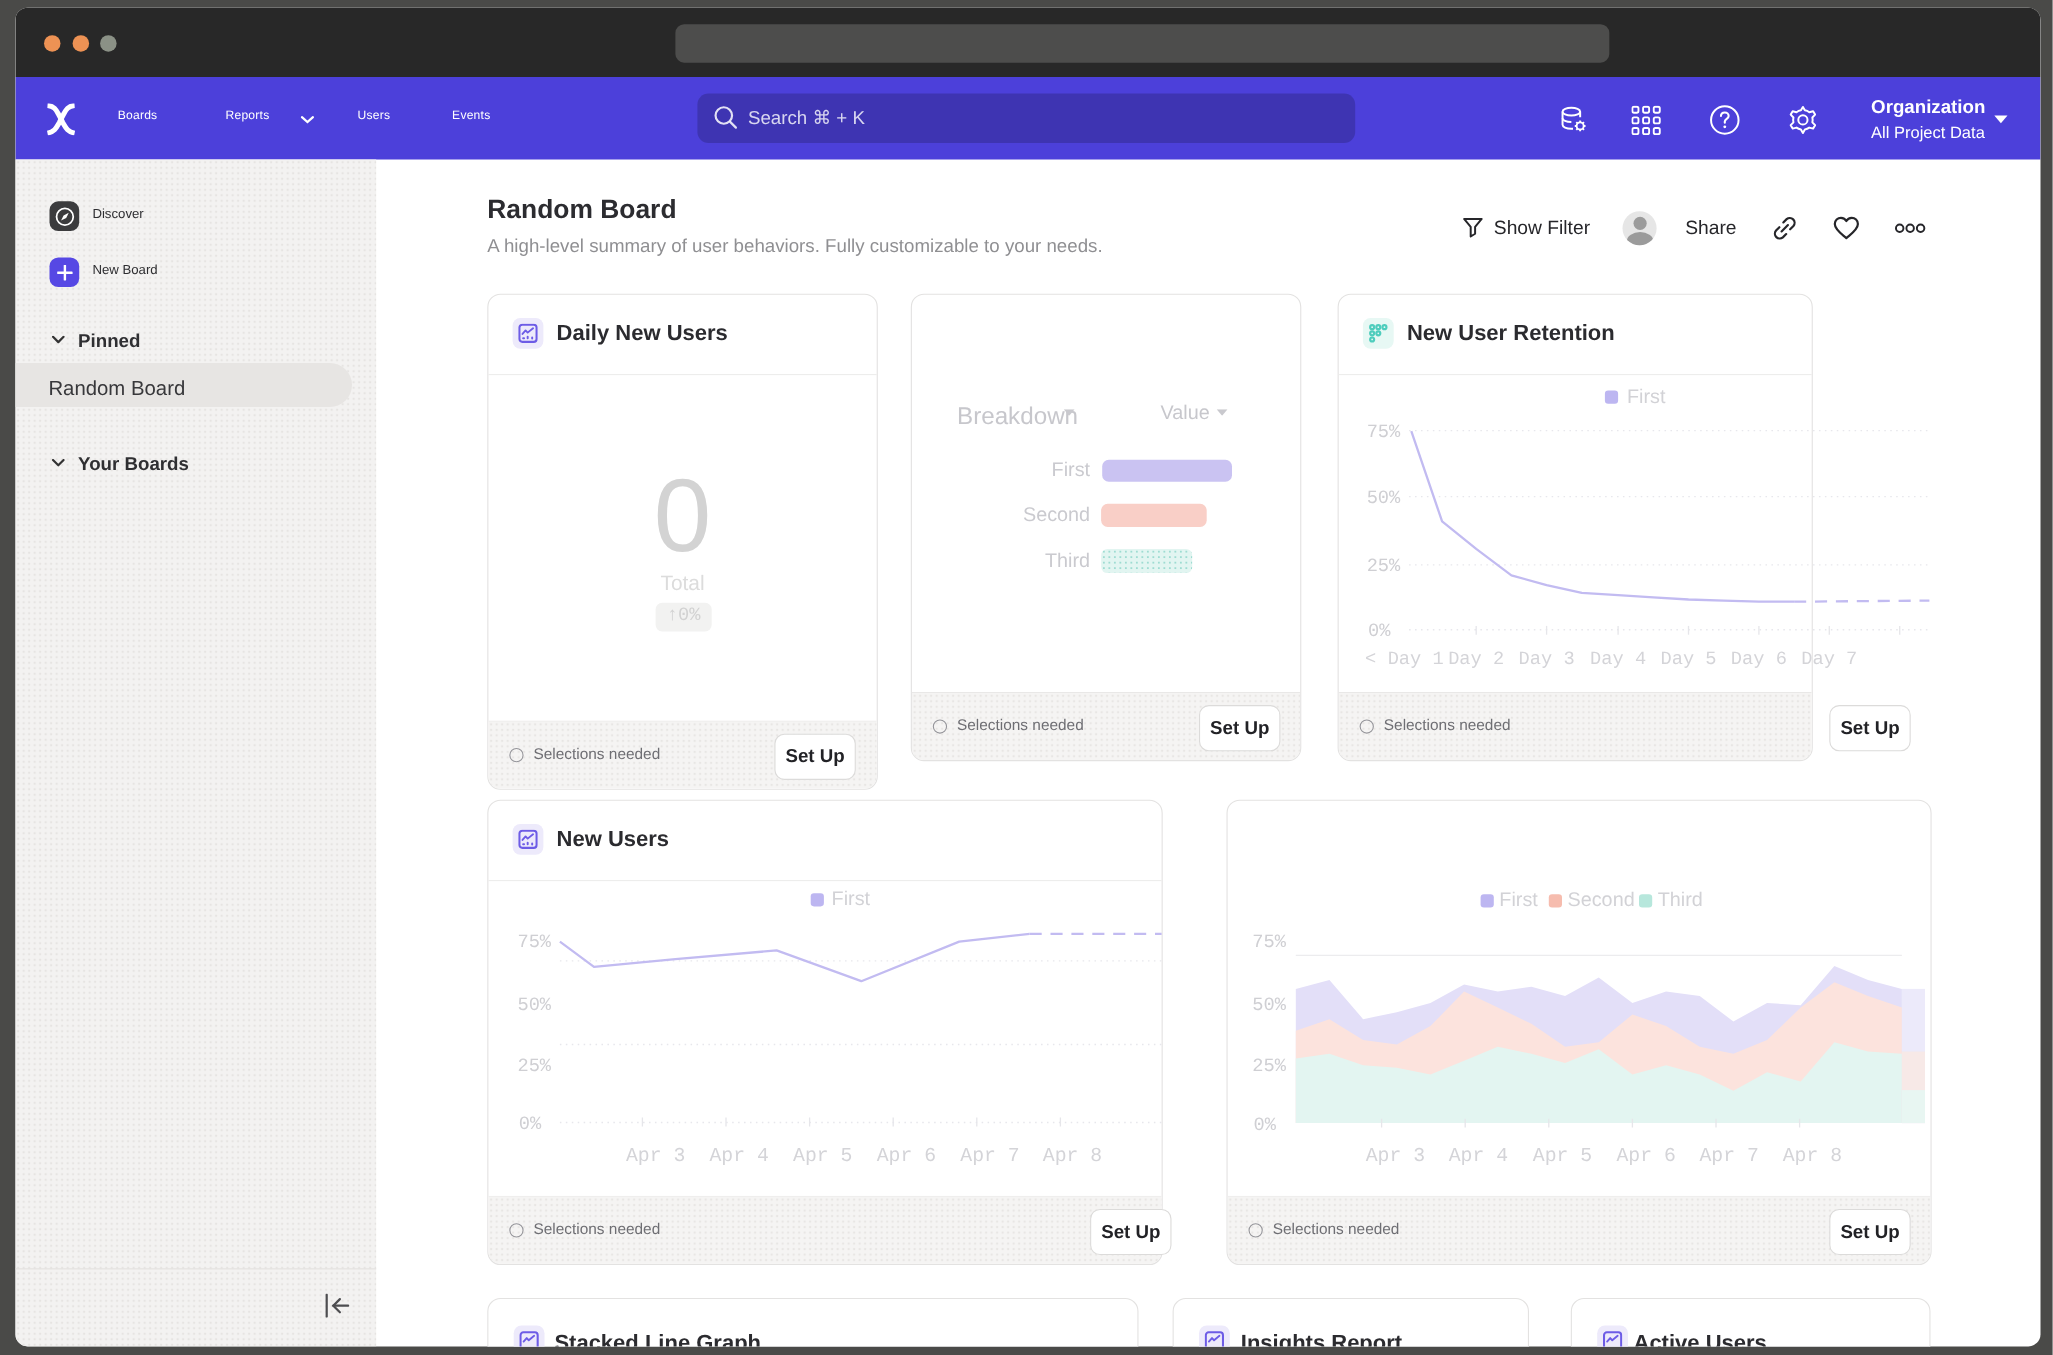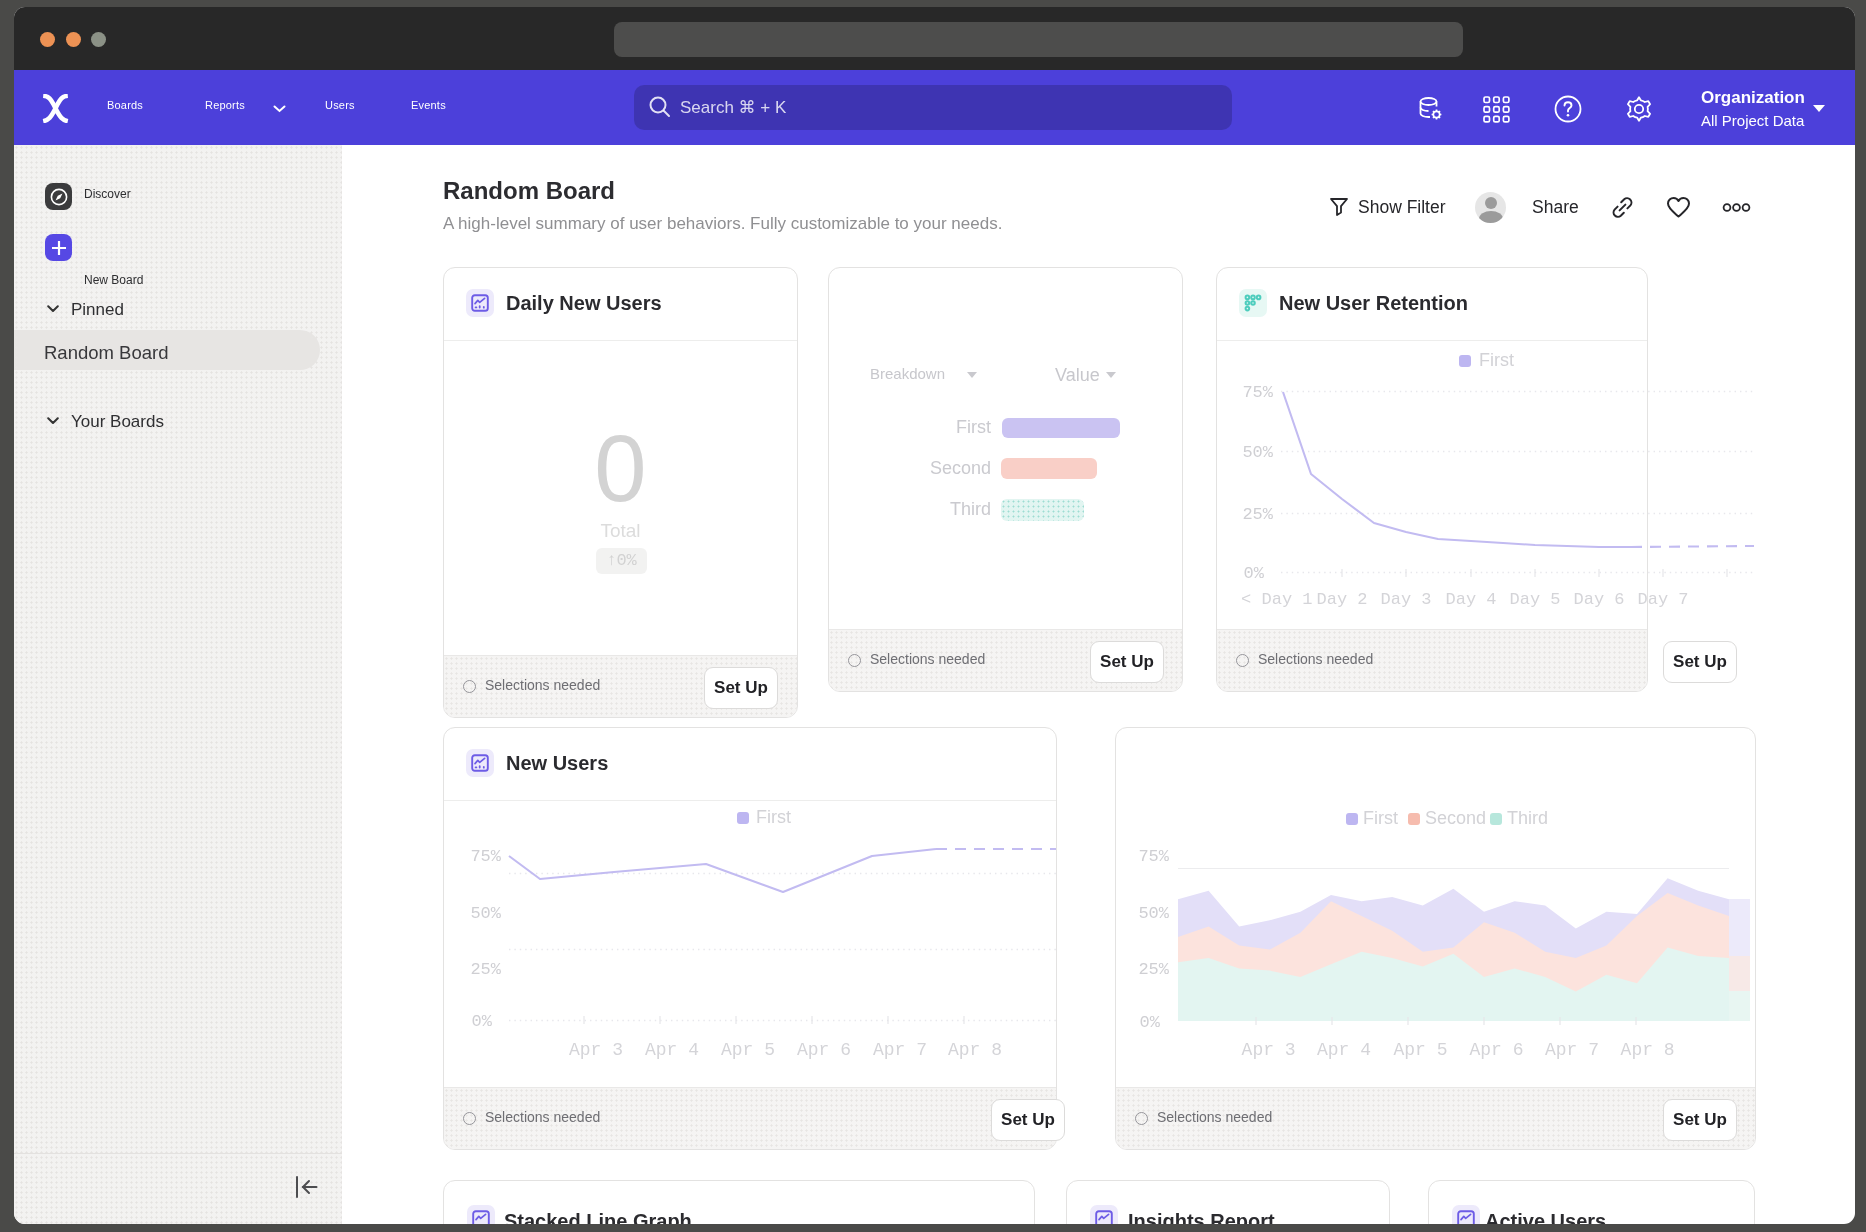--- a/index.html
+++ b/index.html
@@ -19,21 +19,21 @@
 #searchtxt { left:680px; top:97px; color:rgba(255,255,255,0.8); font-size:17px; }
 .orgname { color:#fff; font-weight:700; font-size:17px; left:1701px; top:88px; }
 .orgsub { color:#fff; font-size:15px; left:1701px; top:112px; }
 
 #side { left:14px; top:145px; width:328px; height:1079px; background:#f3f2f1;
   background-image:radial-gradient(circle at 2.5px 2.5px, rgba(115,105,95,0.10) 0.9px, transparent 1.4px);
   background-size:5px 5px; }
 #sidefootline { left:14px; top:1153px; width:328px; height:1px; background:#e3e1df; }
 .sideicon { width:27px; height:27px; border-radius:8px; left:45px; }
 .sidelabel { left:84px; font-size:12px; color:#2e2e31; }
-.secthead { font-size:17px; font-weight:400; color:#2f2f32; left:71px; }
+.secthead { font-size:17px; font-weight:700; color:#2f2f32; left:71px; }
 #pill { left:14px; top:330px; width:306px; height:40px; background:#e7e5e3; border-radius:0 20px 20px 0; }
 
 .h1 { left:443px; top:177px; font-size:24px; font-weight:700; color:#2c2c30; }
 .sub { left:443px; top:214px; font-size:17px; color:#8f8f92; }
 .acttxt { font-size:17.5px; font-weight:500; color:#26262a; top:197px; }
 
 .card { position:absolute; background:#fff; border:1px solid #e3e2e1; border-radius:12px; }
 .chead { position:absolute; left:0; top:0; right:0; height:73px; border-bottom:1px solid #ededec; }
 .badge { position:absolute; left:22px; top:21px; width:28px; height:28px; border-radius:7px; background:#edeafb; }
 .badge svg { position:absolute; left:5px; top:5px; }
@@ -122,21 +122,21 @@
 <div class="abs sideicon" style="top:183px; background:#3b3b3d;"></div>
 <svg class="abs" style="left:49.5px; top:187.5px;" width="18" height="18" viewBox="0 0 18 18">
   <circle cx="9" cy="9" r="7.6" stroke="#fff" stroke-width="1.6" fill="none"></circle>
   <path d="M12.5,5.5 L10.2,10.2 L5.5,12.5 L7.8,7.8 Z" fill="#fff"></path>
 </svg>
 <div class="abs sidelabel" style="top:187px;">Discover</div>
 <div class="abs sideicon" style="top:234px; background:#5648e4;"></div>
 <svg class="abs" style="left:51.5px; top:240.5px;" width="14" height="14" viewBox="0 0 14 14">
         <path d="M7,0.5 V13.5 M0.5,7 H13.5" stroke="#fff" stroke-width="2.2" stroke-linecap="round"></path>
       </svg>
-<div class="abs sidelabel" style="top:238px;margin-top:35px;">New Board</div>
+<div class="abs sidelabel" style="top:238px;">New Board</div>
 <svg class="abs" style="left:47px; top:305px;" width="12" height="8" viewBox="0 0 12 8">
         <path d="M1.2,1.2 L6,6 L10.8,1.2" stroke="#333" stroke-width="2" fill="none" stroke-linecap="round" stroke-linejoin="round"></path>
       </svg>
 <div class="abs secthead" style="top:300px;">Pinned</div>
 <div id="pill" class="abs"></div>
 <div class="abs" style="left:44px; top:342px; font-size:18.5px; color:#38383b;">Random Board</div>
 <svg class="abs" style="left:47px; top:417px;" width="12" height="8" viewBox="0 0 12 8">
         <path d="M1.2,1.2 L6,6 L10.8,1.2" stroke="#333" stroke-width="2" fill="none" stroke-linecap="round" stroke-linejoin="round"></path>
       </svg>
 <div class="abs secthead" style="top:412px;">Your Boards</div>
@@ -194,21 +194,21 @@
   <div style="position:absolute; left:0; top:252px; width:100%; text-align:center; font-size:19px; color:#dcdcdc;">Total</div>
   <div style="position:absolute; left:152px; top:280px; width:51px; height:26px; background:#f2f2f1; border-radius:6px; text-align:center; line-height:26px; font-size:17px; color:#d2d2d2;" class="mono">↑0%</div>
   <div class="cfoot">
     <div class="selcirc"></div>
           <div class="seltxt">Selections needed</div>
     <div class="setup" style="left:260px;">Set Up</div>
   </div>
 </div>
 
 <div class="card" style="left:828px; top:267px; width:355px; height:425px;">
-  <div style="position:absolute; left:41px; top:97px; font-size:15px; color:#c7c7cc;">Breakdown</div>
+  <div style="position:absolute; left:41px; top:97px; font-size:22px; color:#c7c7cc;">Breakdown</div>
   <svg style="position:absolute; left:138px; top:104px;" width="10" height="6" viewBox="0 0 10 6">
           <path d="M0,0 L5,6 L10,0 Z" fill="#c9c9ce"></path>
         </svg>
   <div style="position:absolute; left:226px; top:97px; font-size:18px; color:#c7c7cc;">Value</div>
   <svg style="position:absolute; left:277px; top:104px;" width="10" height="6" viewBox="0 0 10 6">
           <path d="M0,0 L5,6 L10,0 Z" fill="#c9c9ce"></path>
         </svg>
   <div style="position:absolute; left:126px; top:149px; width:36px; text-align:right; font-size:18px; color:#cacacf;">First</div>
   <div style="position:absolute; left:173px; top:150px; width:118px; height:20px; border-radius:6px; background:#cac3f2;"></div>
   <div style="position:absolute; left:96px; top:190px; width:66px; text-align:right; font-size:18px; color:#cacacf;">Second</div>

